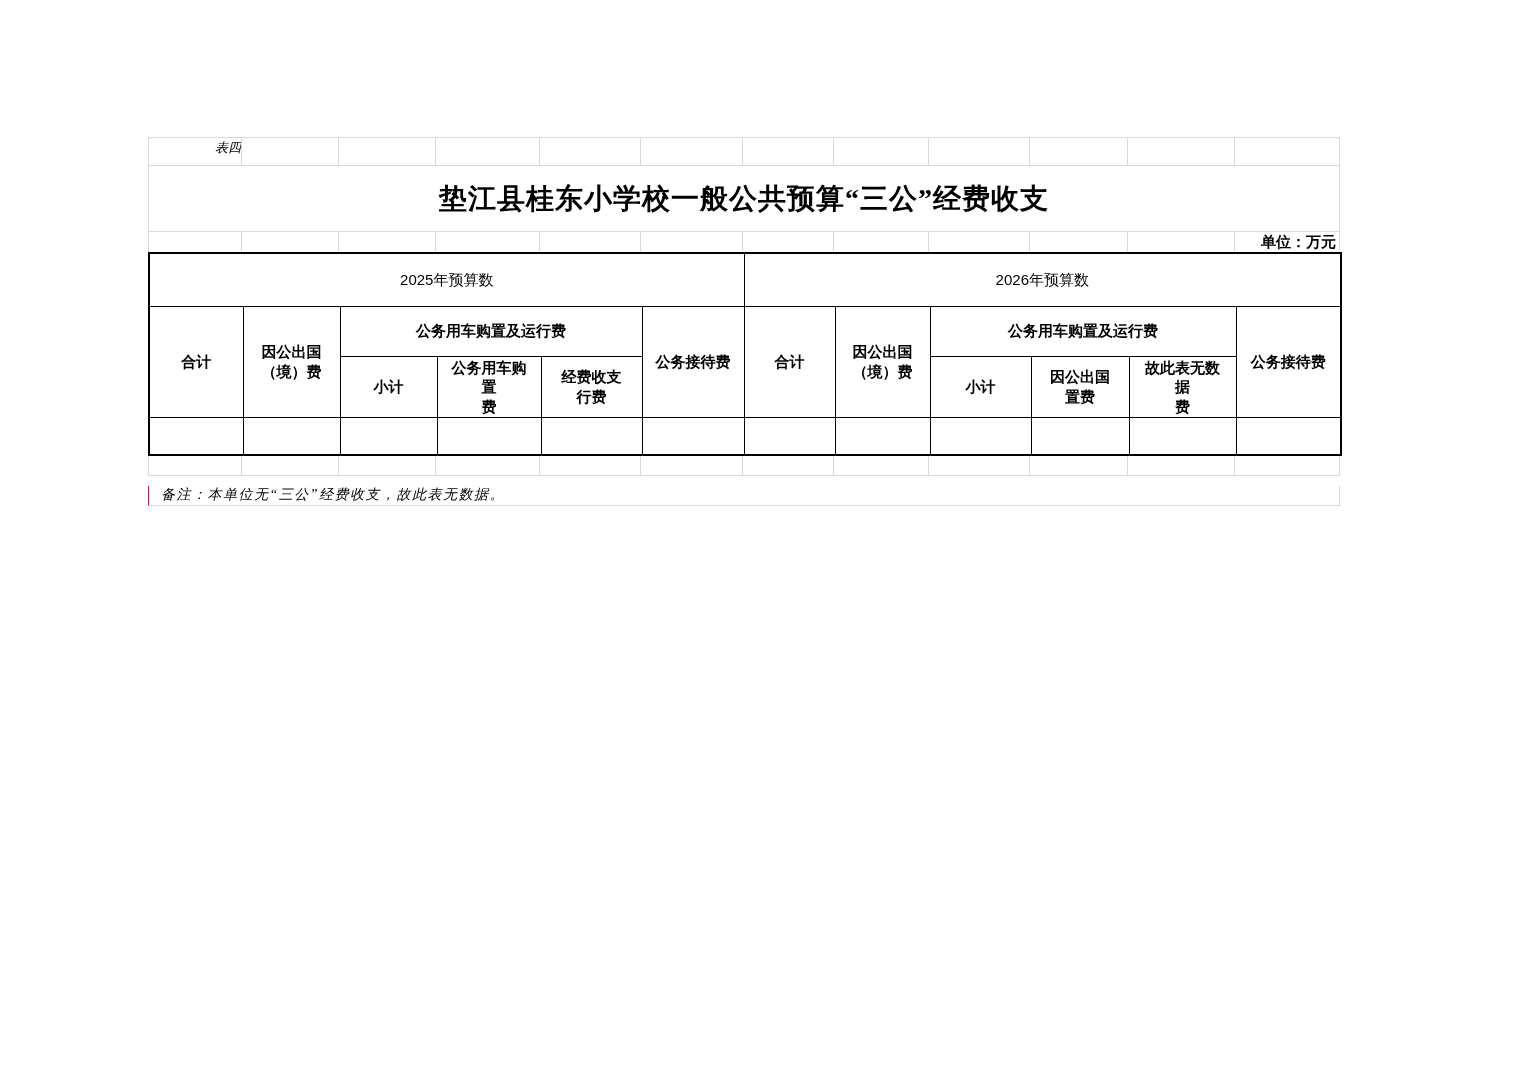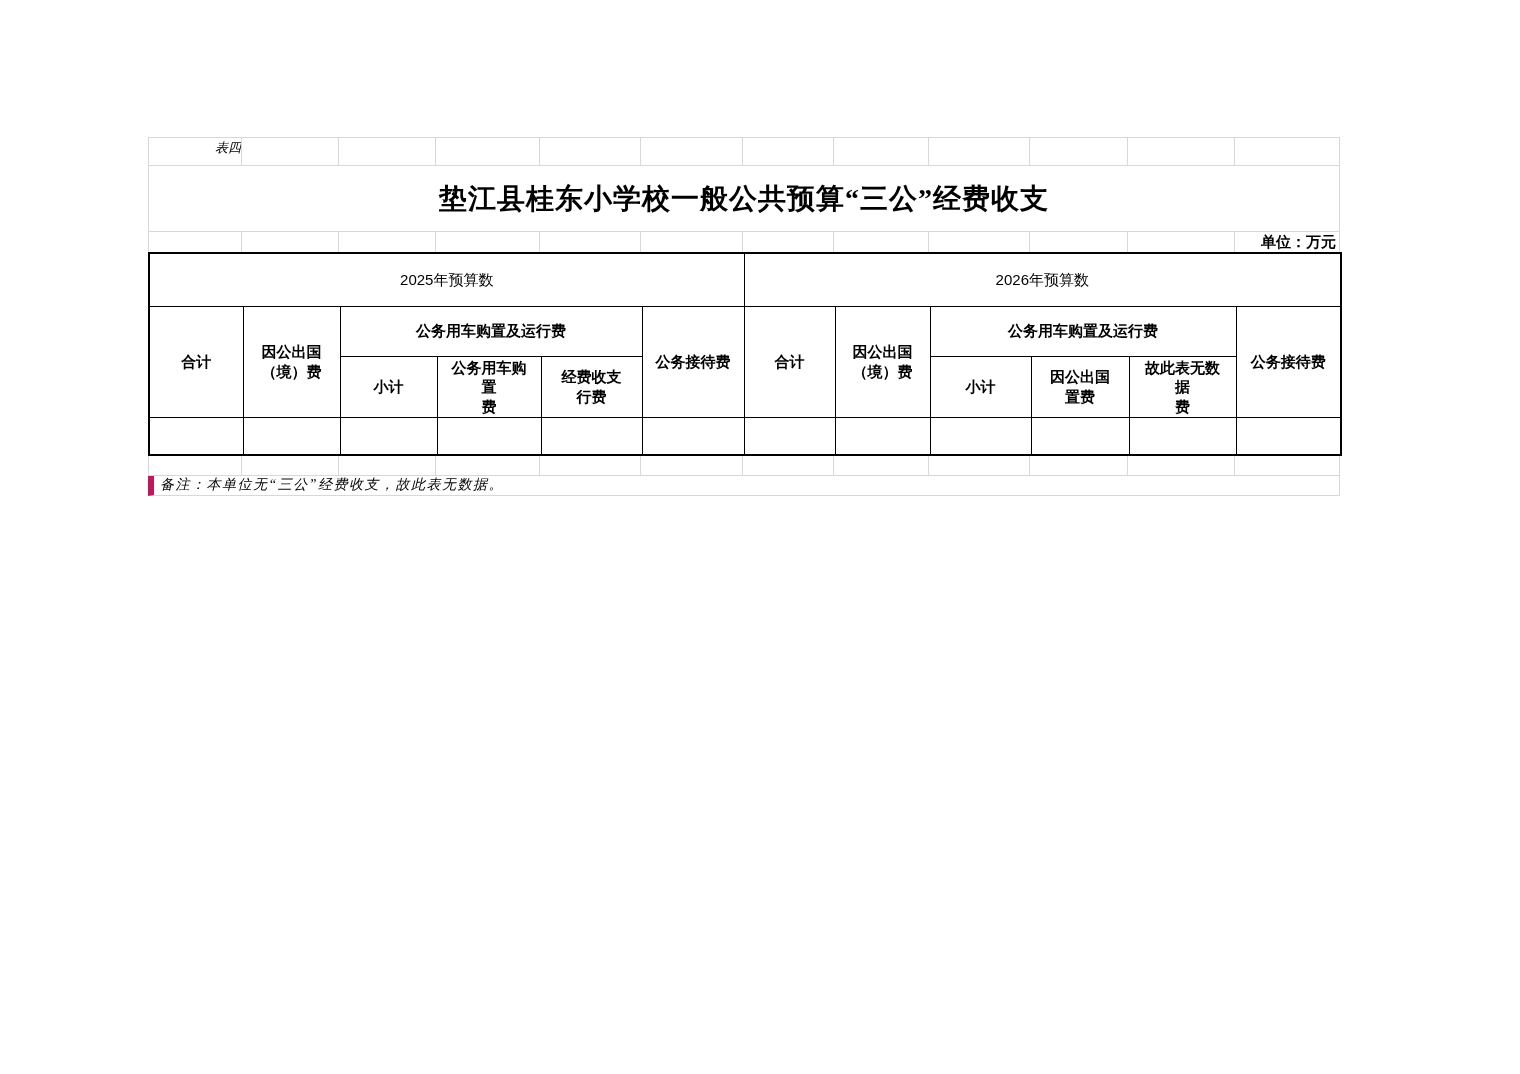--- a/index.html
+++ b/index.html
@@ -65,24 +65,25 @@
   }
   tr.year-row td { height: 53px; font-weight: 400; }
   tr.head-row-a td { height: 50px; font-weight: 700; }
   tr.head-row-b td { height: 49px; font-weight: 700; }
   tr.data-row td { height: 37px; }
 
   .gap-row { height: 20px; border-bottom: 1px solid #d8d8d8; }
 
   .note-row {
     height: 20px;
-    border-left: 6px solid #be185d; border-right: 1px solid #d8d8d8;
+    border-left: 1px solid #be185d; border-right: 1px solid #d8d8d8;
     border-bottom: 1px solid #d8d8d8;
     display: flex; align-items: center;
-    padding-left: 6px;
+    padding-left: 12px;
+    margin-top: 10px;
   }
   .note-row .note {
     font-family: "Liberation Serif", serif; font-style: italic;
     font-size: 14px; letter-spacing: 1.5px; white-space: nowrap;
   }
 </style>
 </head>
 <body>
 
 <div class="page">

